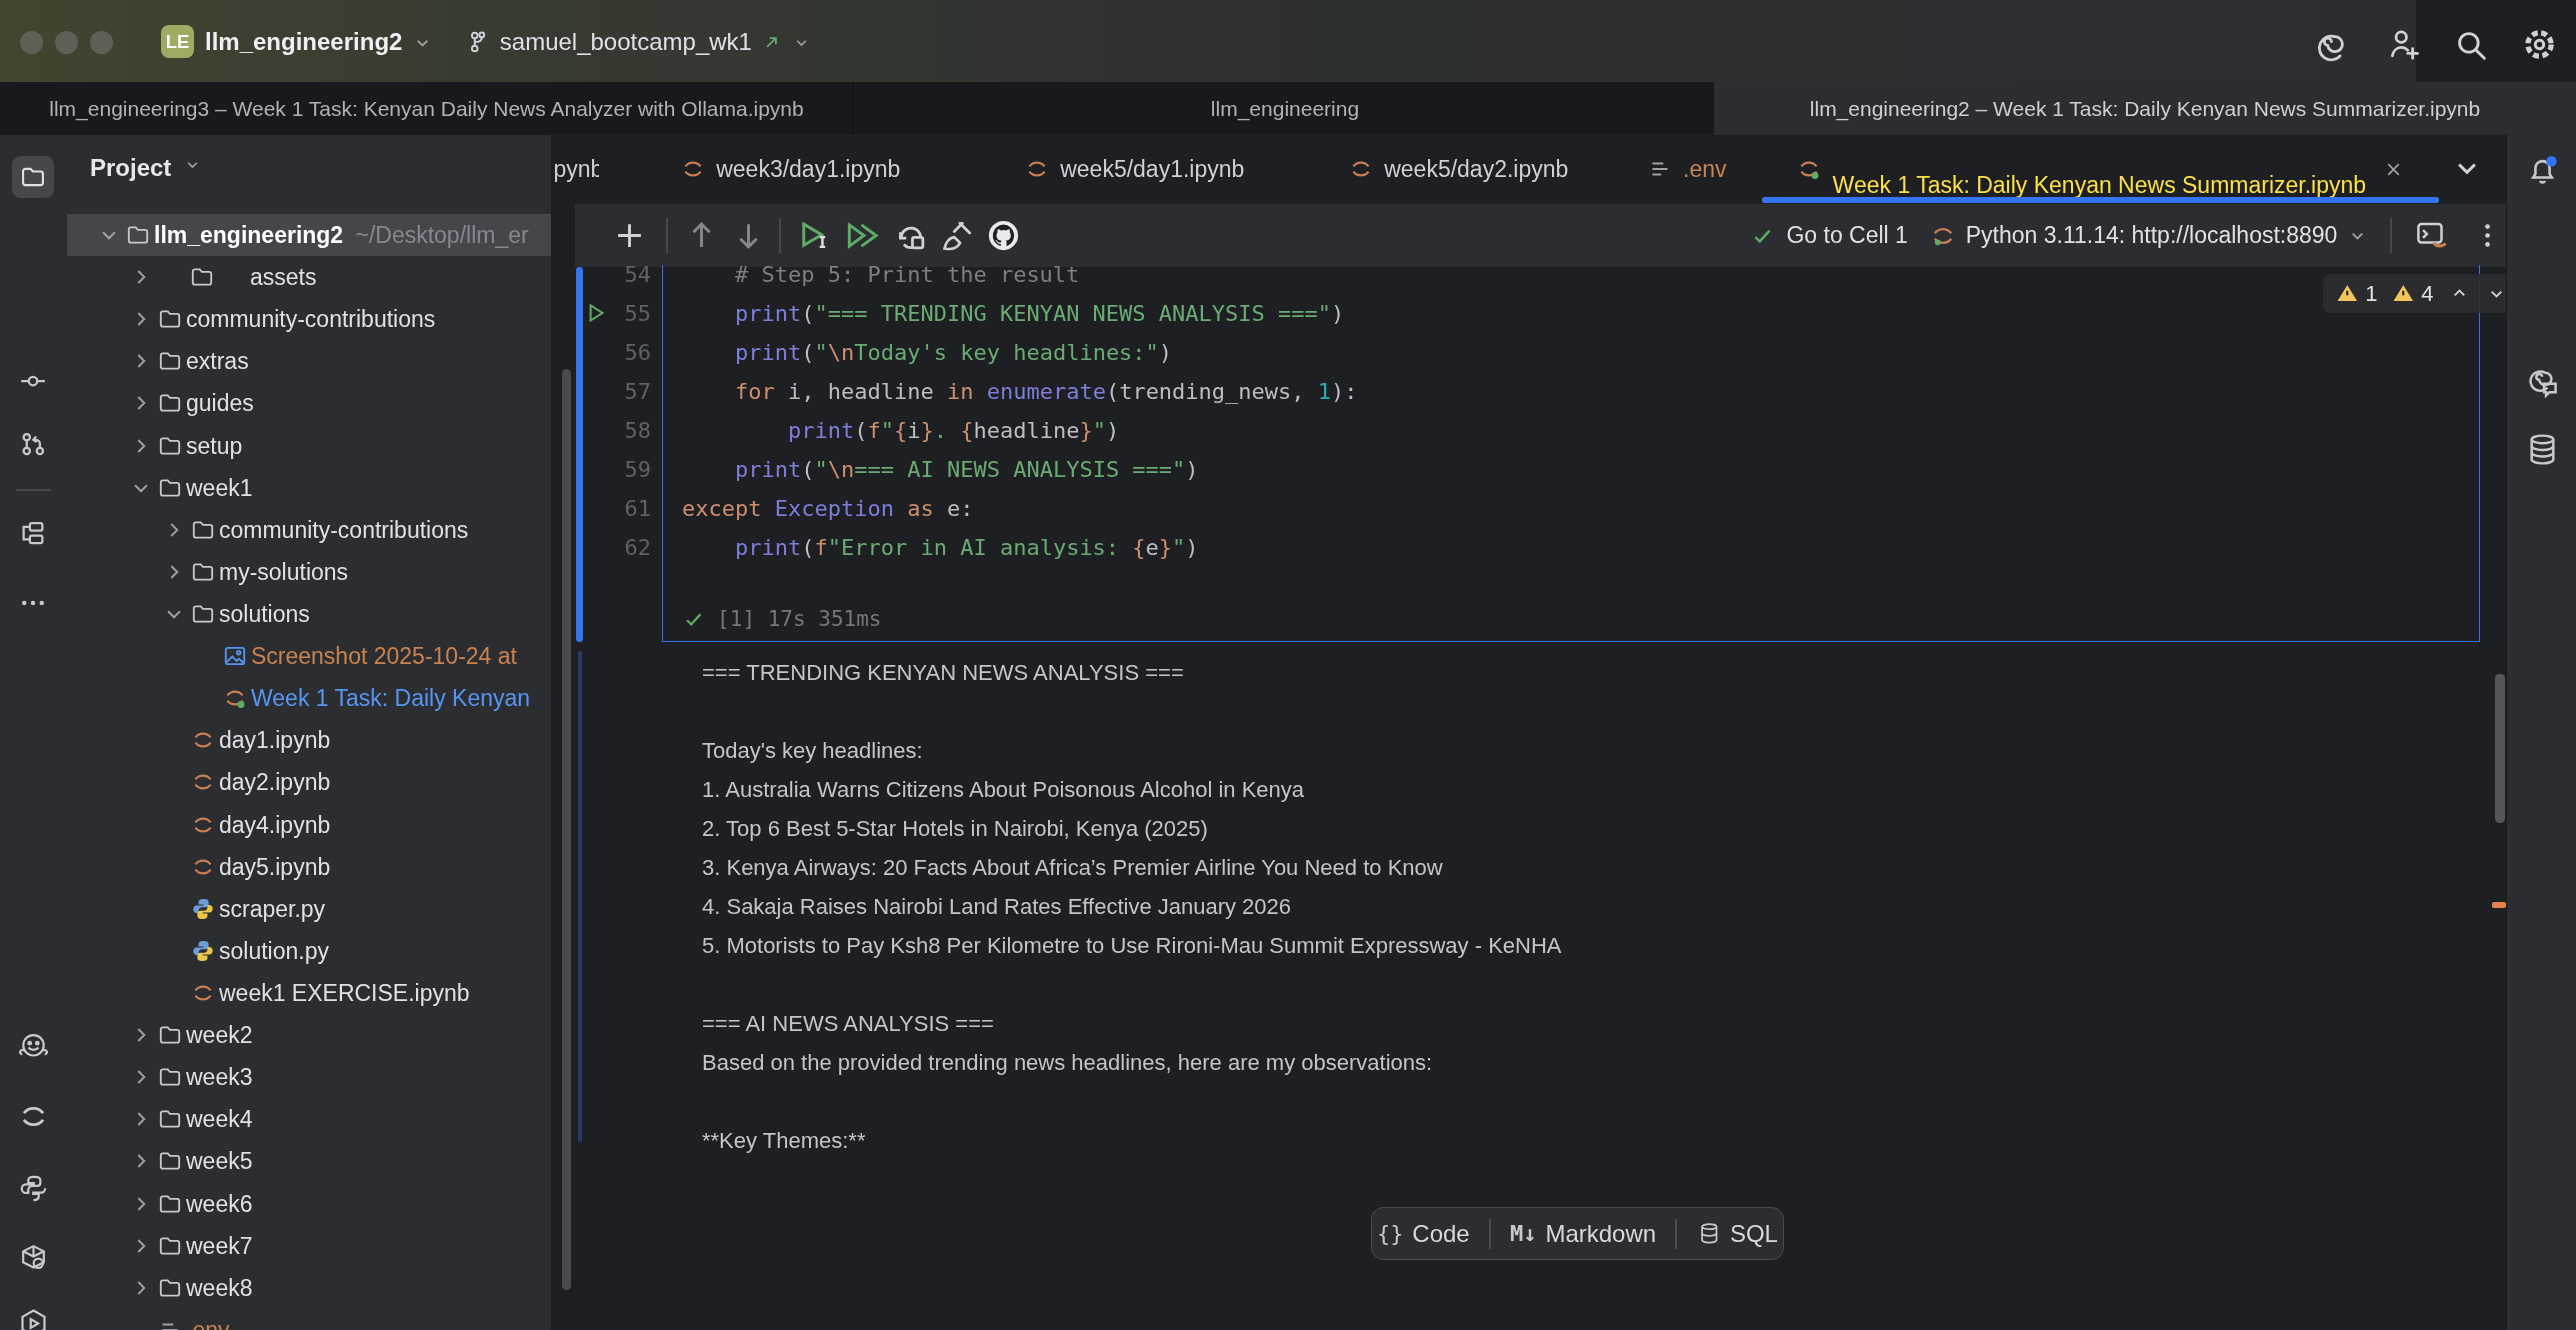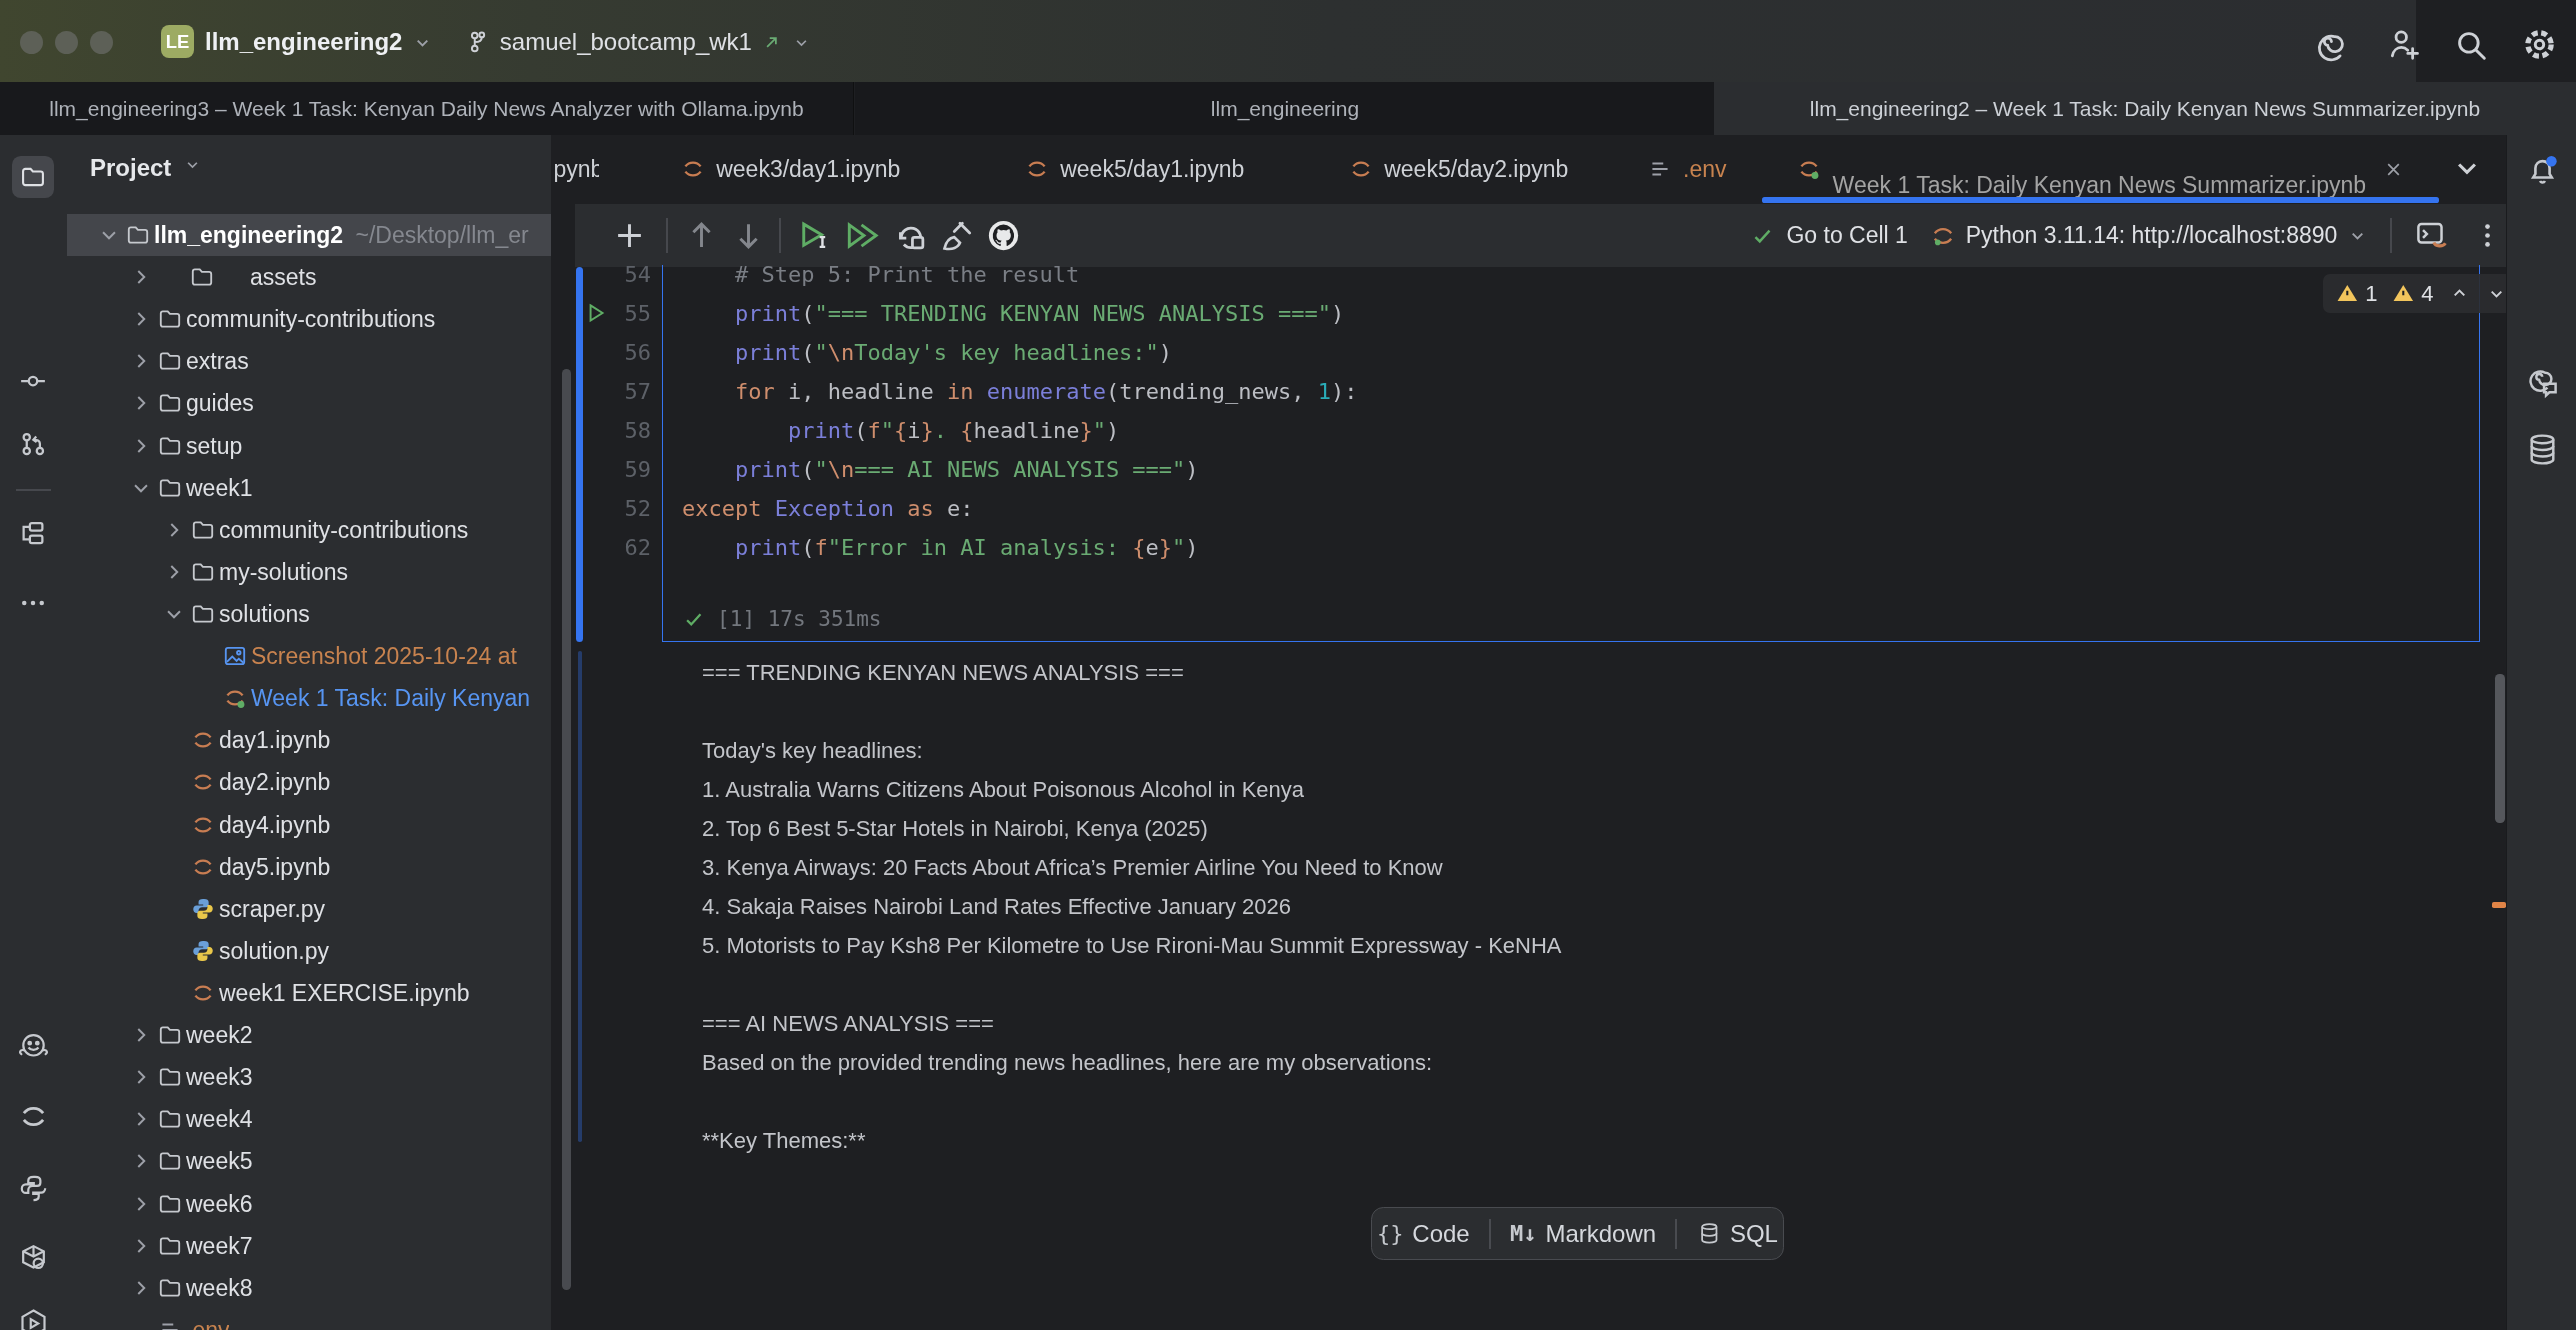--- a/index.html
+++ b/index.html
@@ -34,21 +34,21 @@
   .chev{width:29px;height:26px;color:#9da0a8;flex:none;}
   .ticon{width:29px;height:26px;flex:none;}
   .tlabel{overflow:hidden;}
   .tpath{color:#85888f;margin-left:12.3px;overflow:hidden;}
   #tree-scroll{left:562px;top:369px;width:8.8px;height:921px;background:#505257;border-radius:4.4px;opacity:.85;}
   
   #tabrow{left:551px;top:135px;width:1955px;height:68px;background:#1e1f22;}
   .etab{position:absolute;top:0;height:68px;display:flex;align-items:center;justify-content:center;gap:10.5px;
     font-size:23px;color:#ced1d6;overflow:hidden;white-space:nowrap;}
   .etab .underline{position:absolute;left:0;bottom:0;height:6.1px;width:100%;background:#3574f0;border-radius:2.6px;}
-  .etab.active .lbl{color:#a3a3a3;margin-top:32px;}
+  .etab.active .lbl{color:#fde047;margin-top:32px;}
   .etab .close{margin-left:5.3px;color:#9da0a8;width:23px;height:23px;}
   
   #ntoolbar{left:575px;top:204px;width:1955px;height:63px;background:#2b2d30;}
   .nt-ic{position:absolute;top:12.3px;width:39px;height:39px;color:#ced1d6;}
   .nt-sep{position:absolute;top:14px;width:1.8px;height:35px;background:#46484d;}
   #nt-right{position:absolute;right:26px;top:0;height:63px;display:flex;align-items:center;gap:21px;font-size:23px;color:#dfe1e5;}
   
   #cellbar{left:576px;top:267px;width:7px;height:375px;background:#3574f0;border-radius:3.5px;}
   #cellbar2{left:578px;top:651px;width:3.5px;height:491px;background:#3574f0;opacity:.35;border-radius:1.8px;}
   #cellframe{left:662px;top:265px;width:1816px;height:376px;border-left:1.8px solid #3574f0;
@@ -702,21 +702,21 @@
   <div id="cellframe" class="abs"></div>
   <div id="code" class="abs">
       <div class="code-line"><span class="ln">54</span><span class="tk-pl">    </span><span class="tk-com"># Step 5: Print the result</span></div>
       <div class="code-line"><span class="ln">55</span><span class="runarrow"><svg width="26" height="26" viewBox="0 0 24 24">
             <path d="M7 5l11 7-11 7z" fill="none" stroke="currentColor" stroke-width="1.8"></path>
           </svg></span><span class="tk-pl">    </span><span class="tk-fn">print</span><span class="tk-pl">(</span><span class="tk-str">"=== TRENDING KENYAN NEWS ANALYSIS ==="</span><span class="tk-pl">)</span></div>
       <div class="code-line"><span class="ln">56</span><span class="tk-pl">    </span><span class="tk-fn">print</span><span class="tk-pl">(</span><span class="tk-str">"</span><span class="tk-kw">\n</span><span class="tk-str">Today's key headlines:"</span><span class="tk-pl">)</span></div>
       <div class="code-line"><span class="ln">57</span><span class="tk-pl">    </span><span class="tk-kw">for</span><span class="tk-pl"> i, headline </span><span class="tk-kw">in</span><span class="tk-pl"> </span><span class="tk-fn">enumerate</span><span class="tk-pl">(trending_news, </span><span class="tk-num">1</span><span class="tk-pl">):</span></div>
       <div class="code-line"><span class="ln">58</span><span class="tk-pl">        </span><span class="tk-fn">print</span><span class="tk-pl">(</span><span class="tk-kw">f</span><span class="tk-str">"</span><span class="tk-kw">{</span><span class="tk-pl">i</span><span class="tk-kw">}</span><span class="tk-str">. </span><span class="tk-kw">{</span><span class="tk-pl">headline</span><span class="tk-kw">}</span><span class="tk-str">"</span><span class="tk-pl">)</span></div>
       <div class="code-line"><span class="ln">59</span><span class="tk-pl">    </span><span class="tk-fn">print</span><span class="tk-pl">(</span><span class="tk-str">"</span><span class="tk-kw">\n</span><span class="tk-str">=== AI NEWS ANALYSIS ==="</span><span class="tk-pl">)</span></div>
-      <div class="code-line"><span class="ln">52</span><span class="tk-kw">except</span><span class="tk-pl"> </span><span class="tk-fn">Exception</span><span class="tk-pl"> </span><span class="tk-kw">as</span><span class="tk-pl"> e:</span></div>
+      <div class="code-line"><span class="ln">61</span><span class="tk-kw">except</span><span class="tk-pl"> </span><span class="tk-fn">Exception</span><span class="tk-pl"> </span><span class="tk-kw">as</span><span class="tk-pl"> e:</span></div>
       <div class="code-line"><span class="ln">62</span><span class="tk-pl">    </span><span class="tk-fn">print</span><span class="tk-pl">(</span><span class="tk-kw">f</span><span class="tk-str">"Error in AI analysis: </span><span class="tk-kw">{</span><span class="tk-pl">e</span><span class="tk-kw">}</span><span class="tk-str">"</span><span class="tk-pl">)</span></div>
     </div>
   <div id="cellstatus" class="abs">
     <svg width="24.6" height="24.6" viewBox="0 0 24 24">
         <path d="M5 13l4 4 9-10" fill="none" stroke="#5fad65" stroke-width="2.2"></path>
       </svg>
     <span>[1] 17s 351ms</span>
   </div>
   <div id="output" class="abs"><div>=== TRENDING KENYAN NEWS ANALYSIS ===</div><div> </div><div>Today's key headlines:</div><div>1. Australia Warns Citizens About Poisonous Alcohol in Kenya</div><div>2. Top 6 Best 5-Star Hotels in Nairobi, Kenya (2025)</div><div>3. Kenya Airways: 20 Facts About Africa’s Premier Airline You Need to Know</div><div>4. Sakaja Raises Nairobi Land Rates Effective January 2026</div><div>5. Motorists to Pay Ksh8 Per Kilometre to Use Rironi-Mau Summit Expressway - KeNHA</div><div> </div><div>=== AI NEWS ANALYSIS ===</div><div>Based on the provided trending news headlines, here are my observations:</div><div> </div><div>**Key Themes:**</div></div>
 

